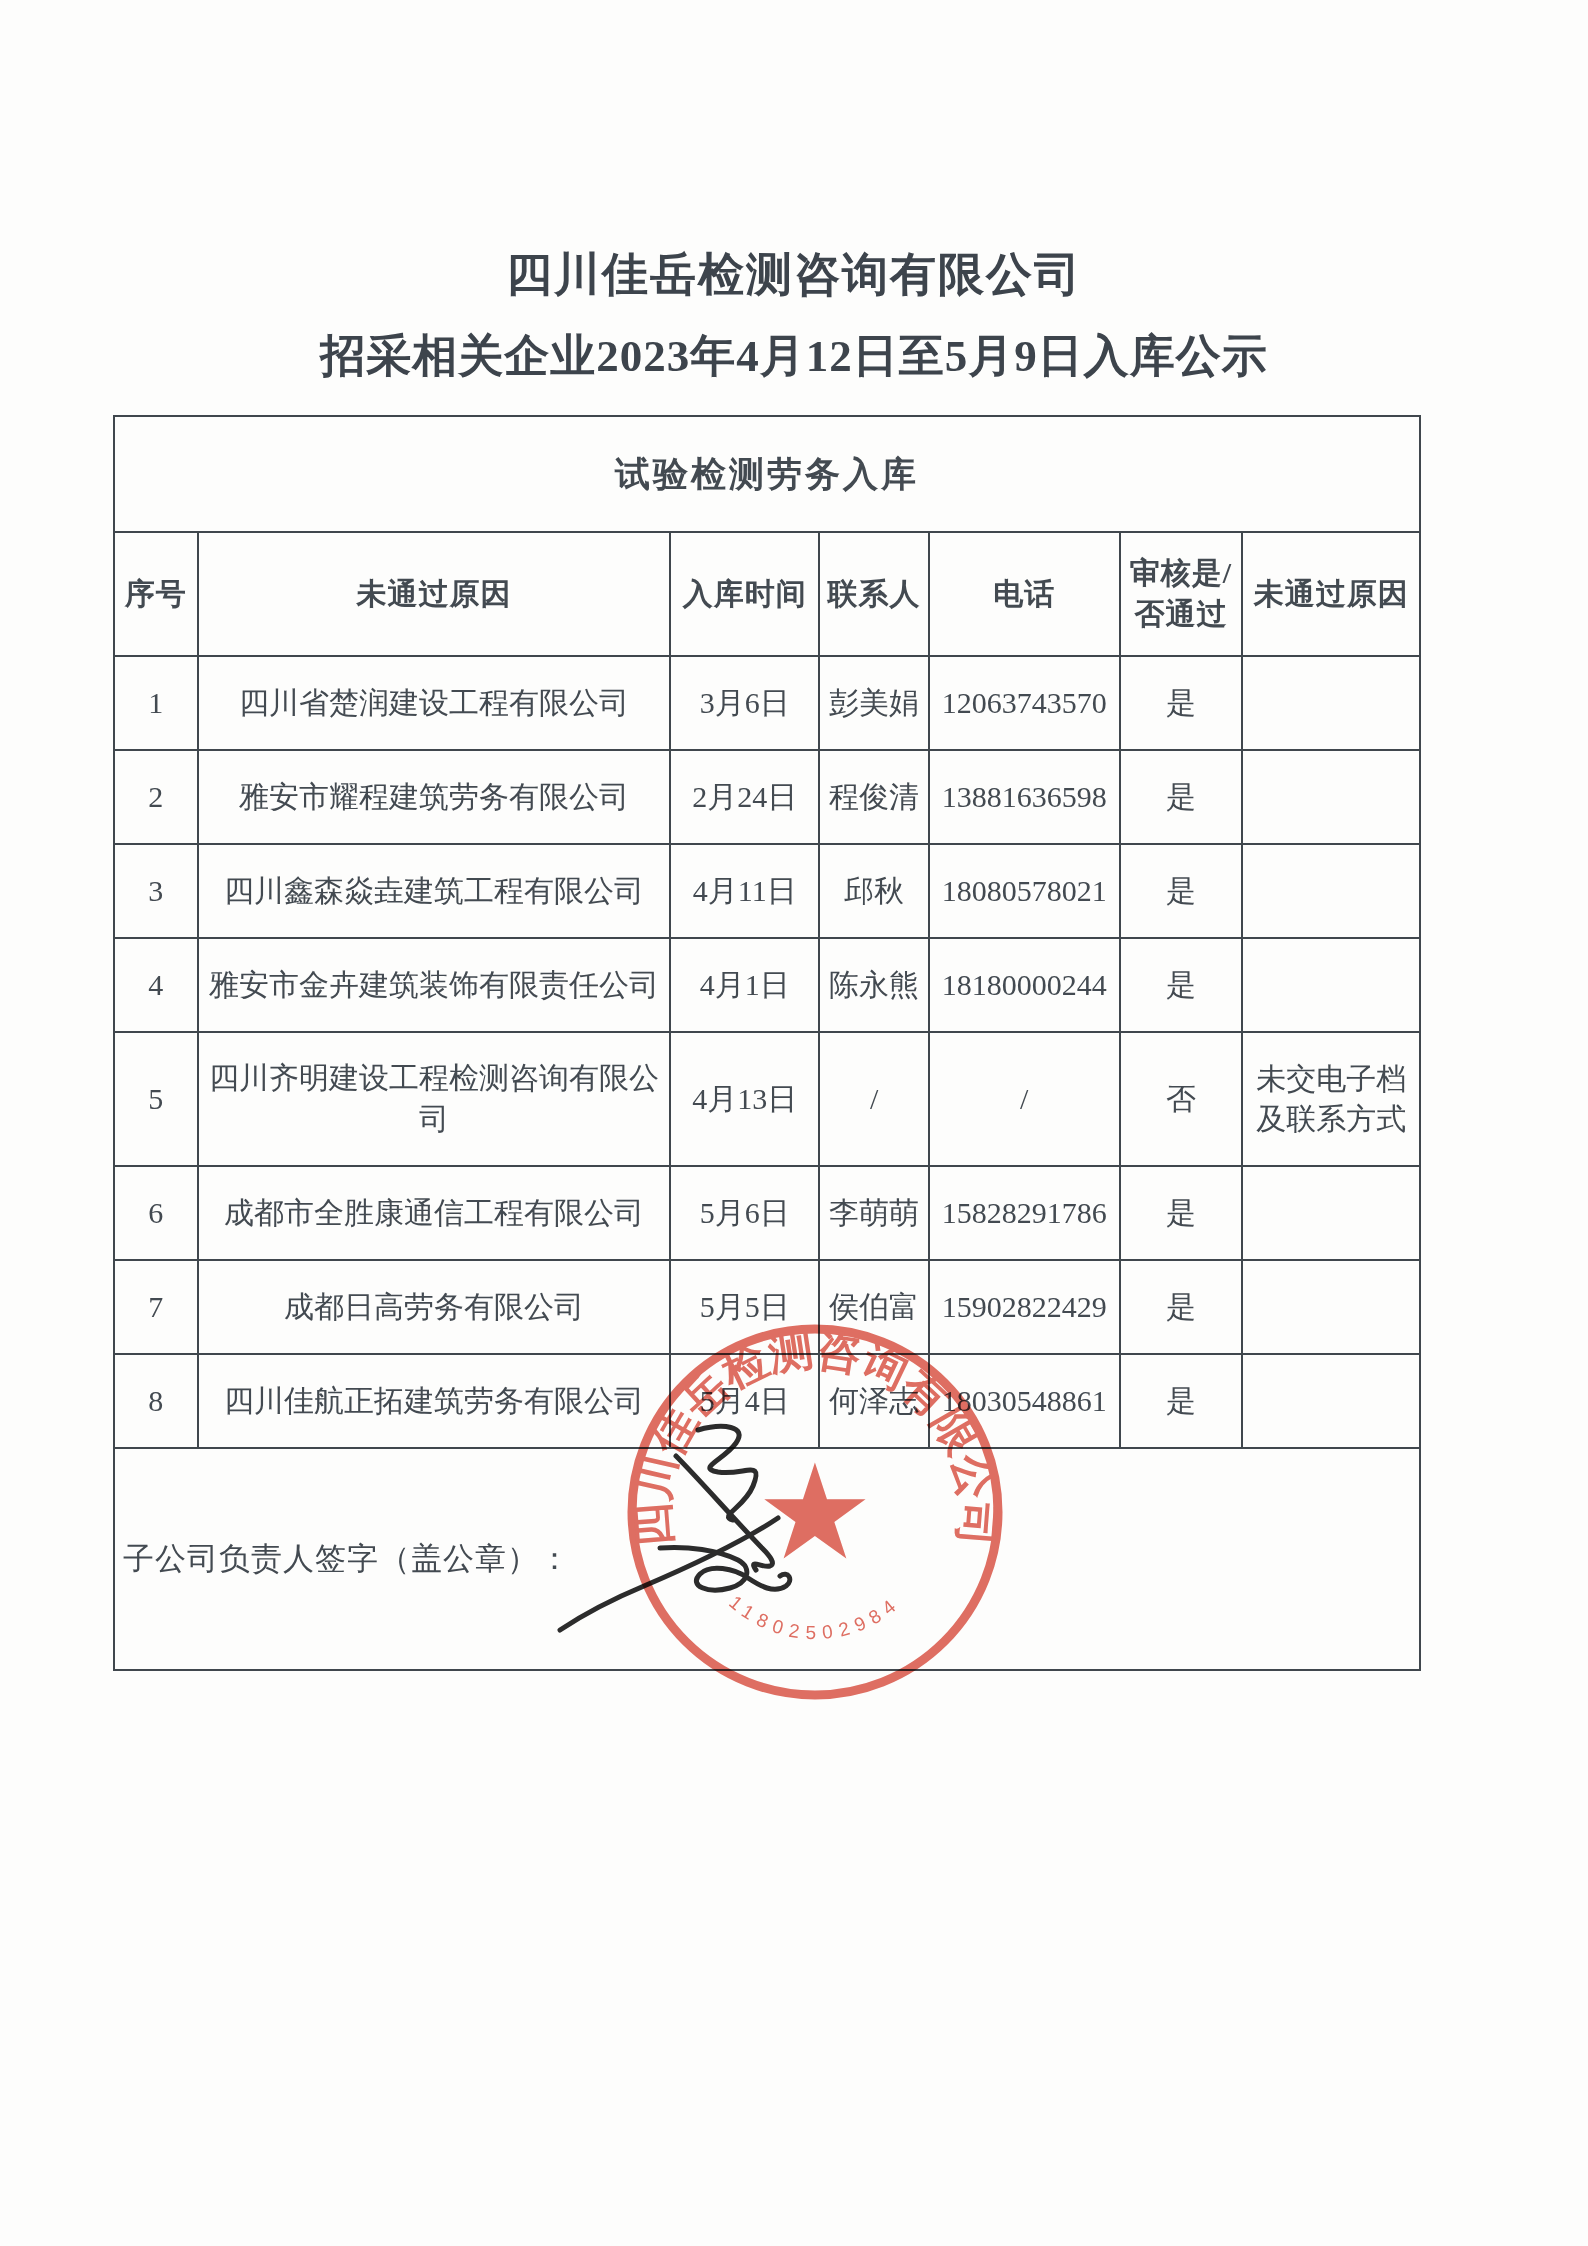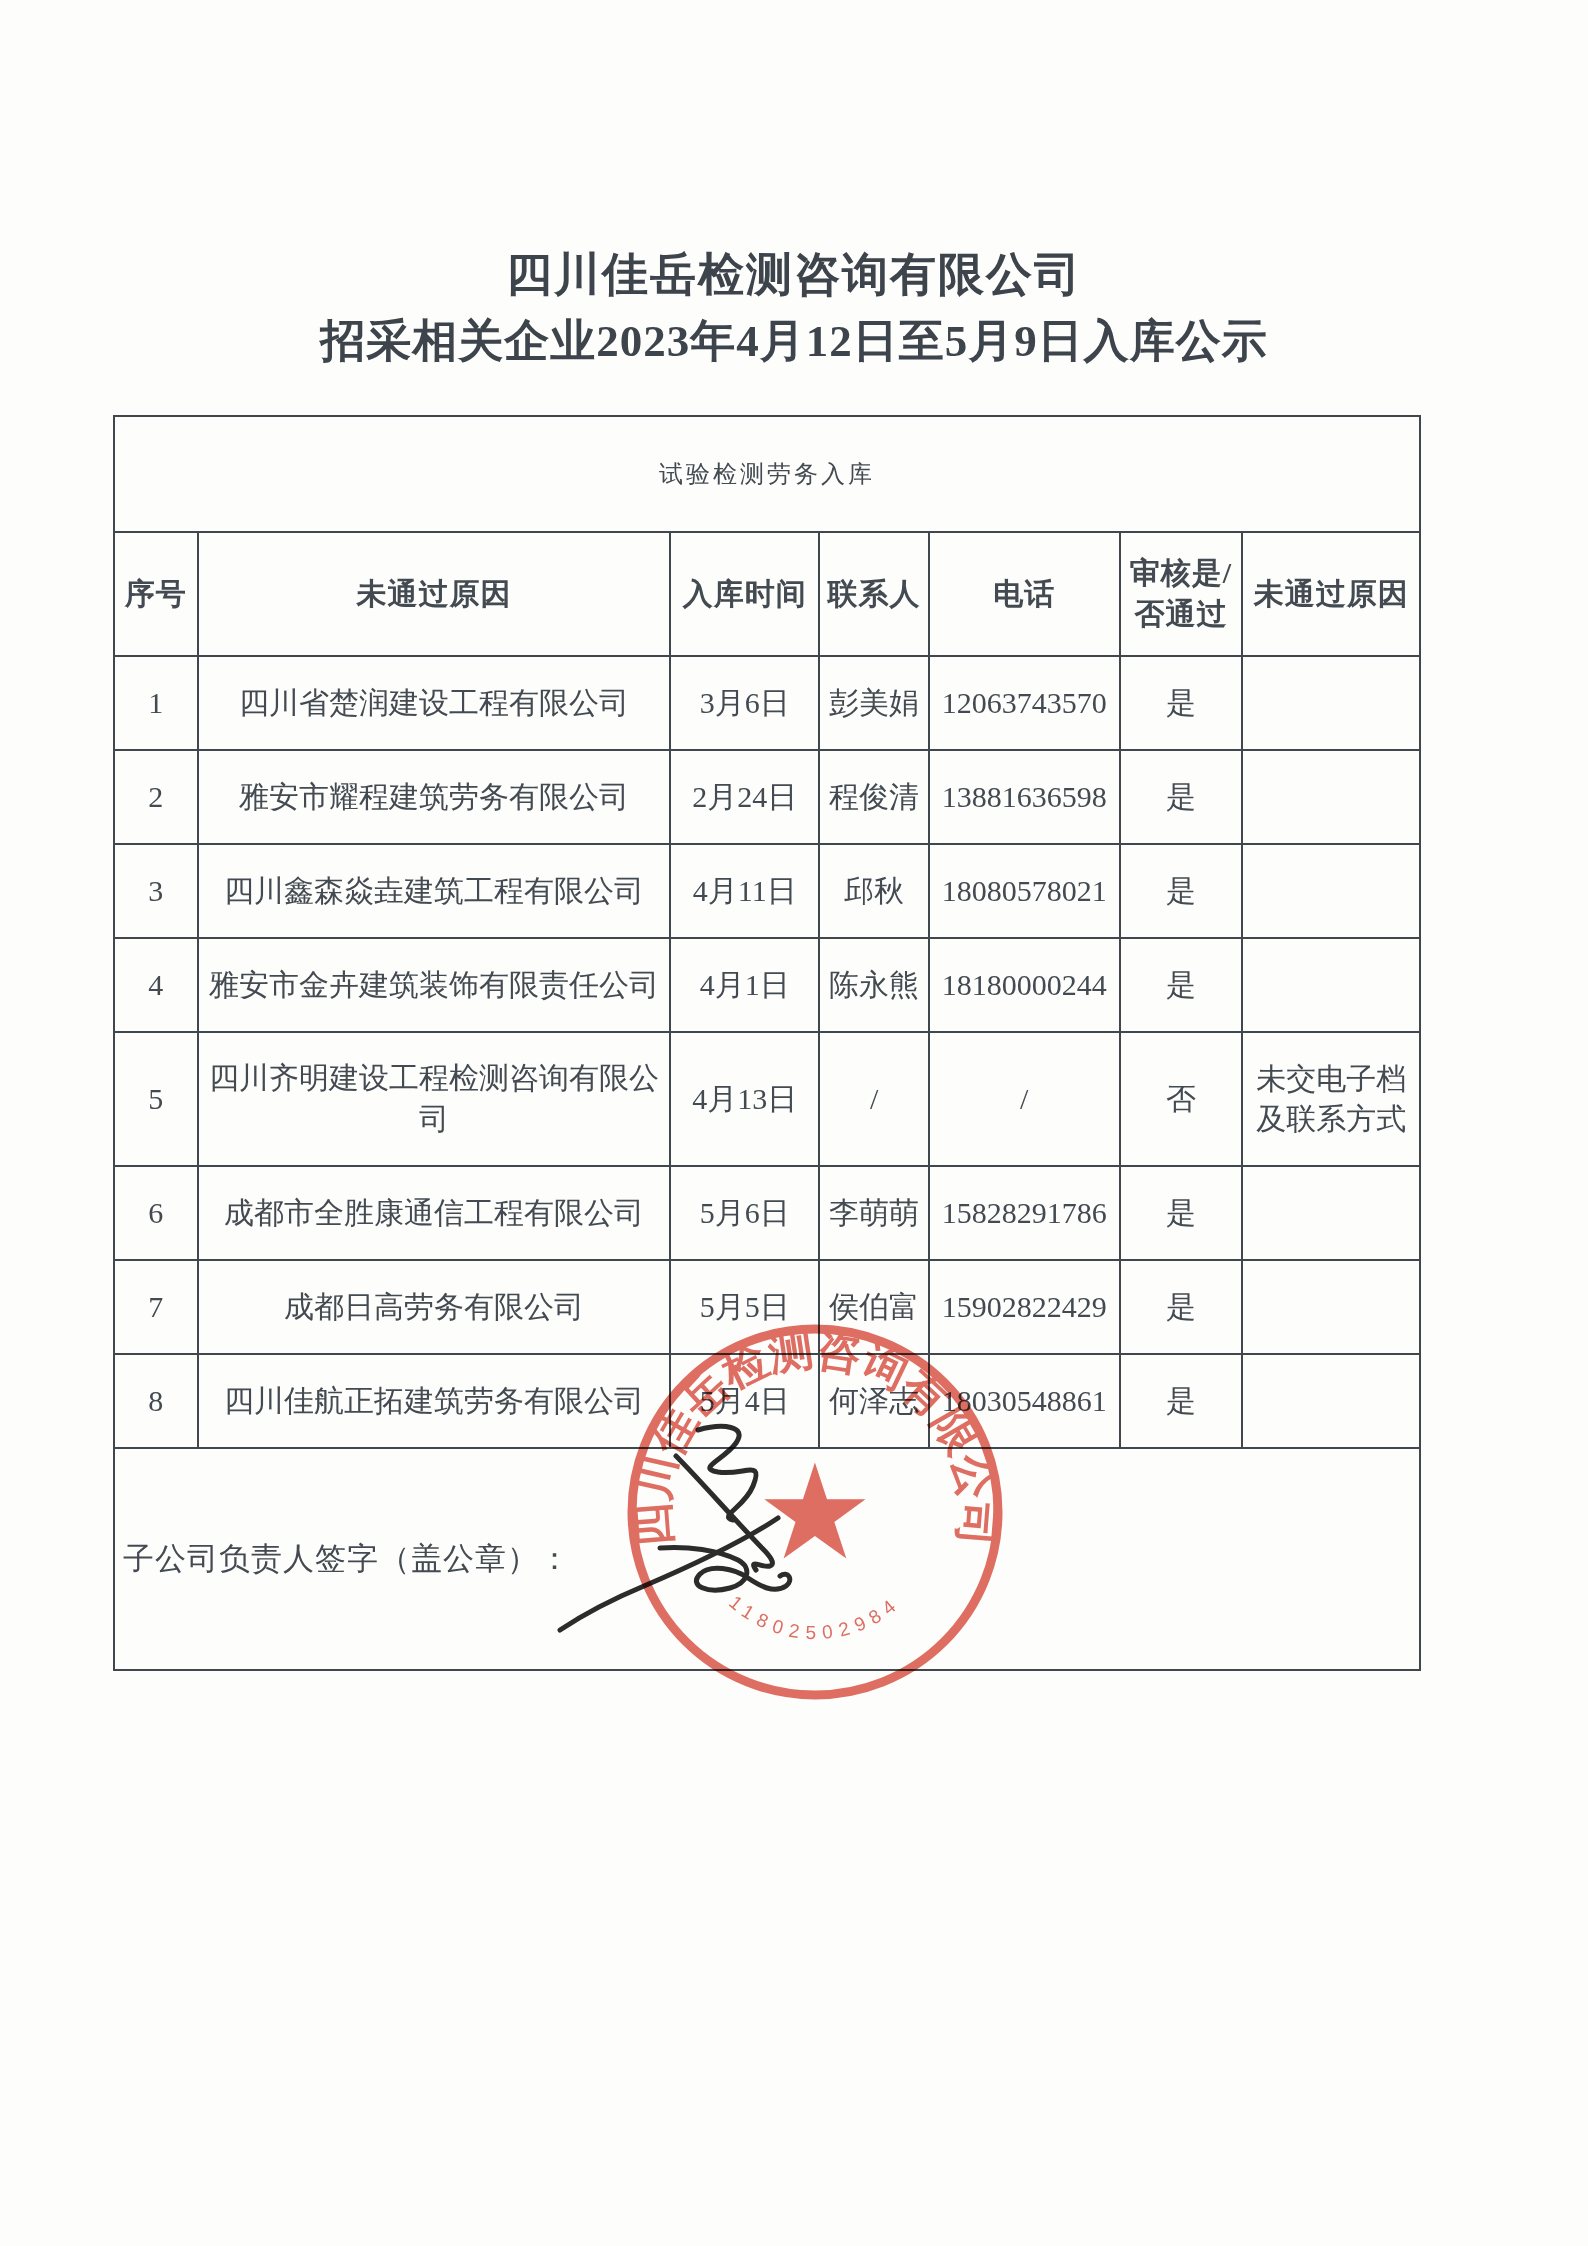--- a/index.html
+++ b/index.html
@@ -16,21 +16,21 @@
     margin:0;
     padding-top:242px;
     font-size:46px;
     font-weight:bold;
     color:#3d444c;
     letter-spacing:2px;
     line-height:1.45;
   }
   .doc-subtitle{
     text-align:center;
-    margin:0;
+    margin:15px;
     font-size:45px;
     font-weight:bold;
     color:#3d444c;
     letter-spacing:1px;
     line-height:1.45;
   }
   table.main{
     position:absolute;
     left:113px;top:415px;
     width:1308px;
@@ -42,22 +42,22 @@
     border:2.5px solid #40474d;
     text-align:center;
     vertical-align:middle;
     font-size:30px;
     color:#434a51;
     padding:2px 6px;
     overflow:hidden;
   }
   tr.caption-row td{
     height:110px;
-    font-size:24px;
-    font-weight:normal;
+    font-size:35px;
+    font-weight:bold;
     letter-spacing:3px;
   }
   tr.header-row th{
     height:118px;
     font-size:30px;
     font-weight:bold;
     letter-spacing:1px;
   }
   tr.data-row td{ height:88px; }
   tr.data-row.tall td{ height:128px; }

